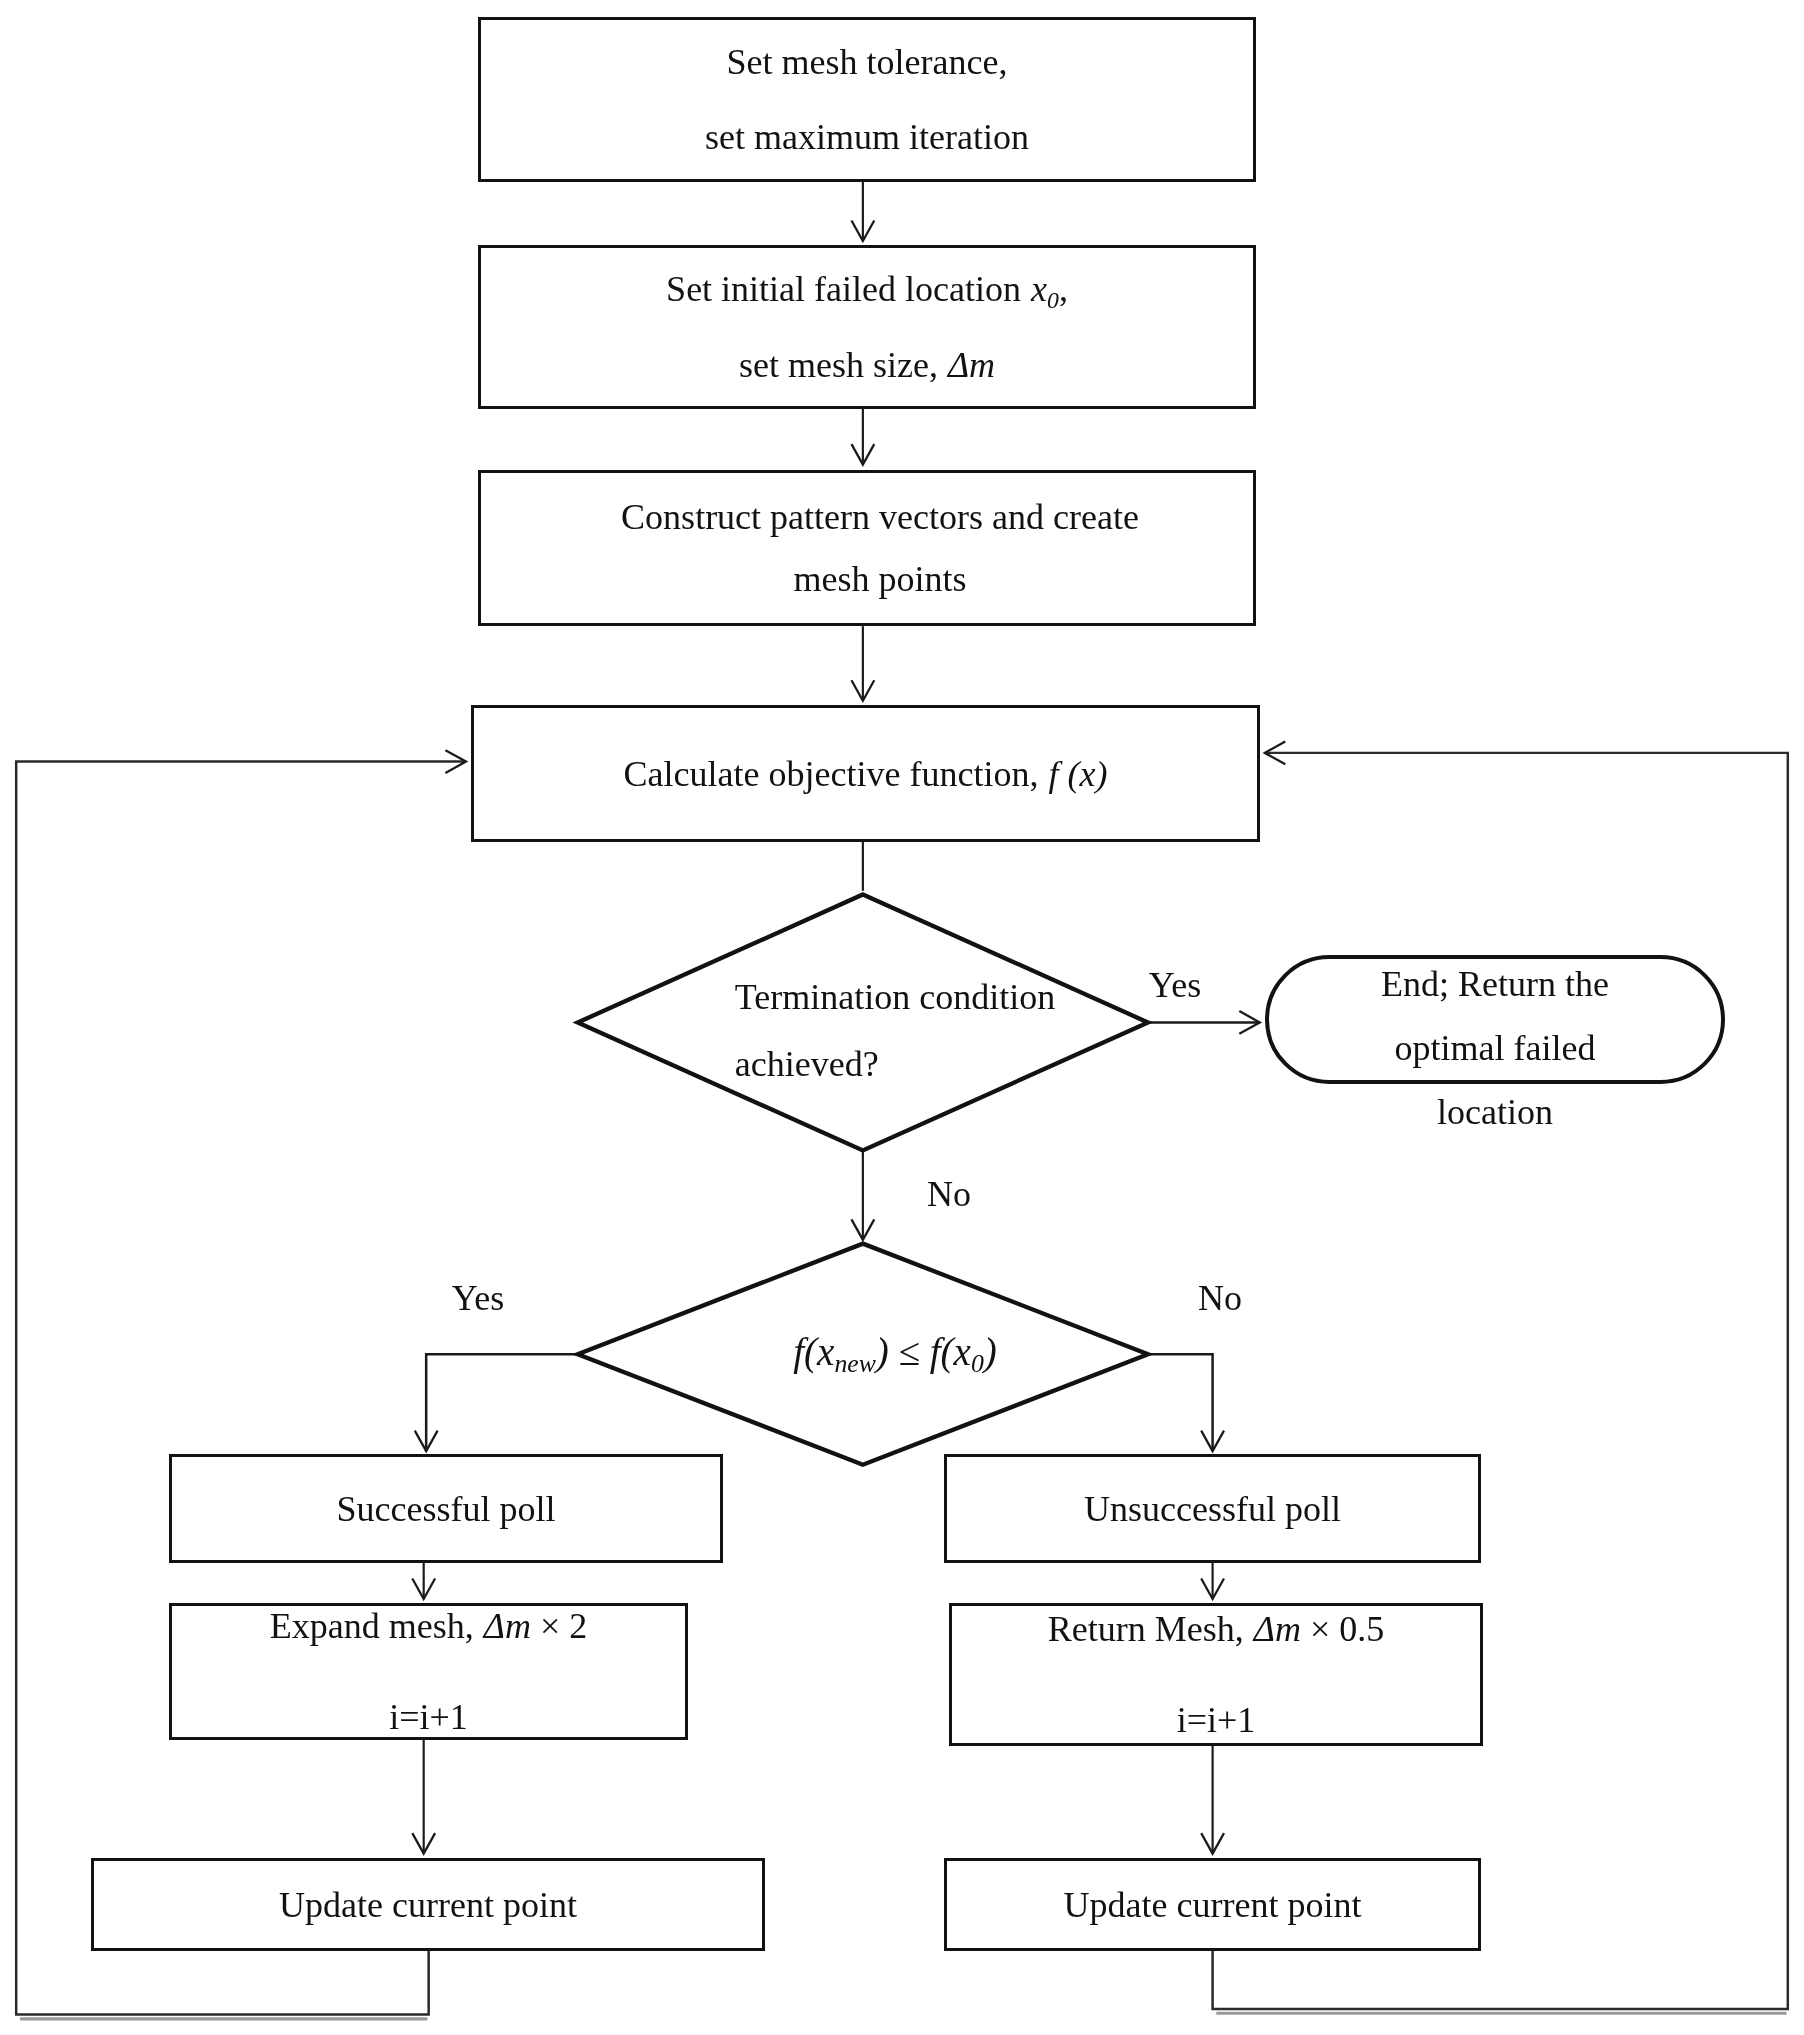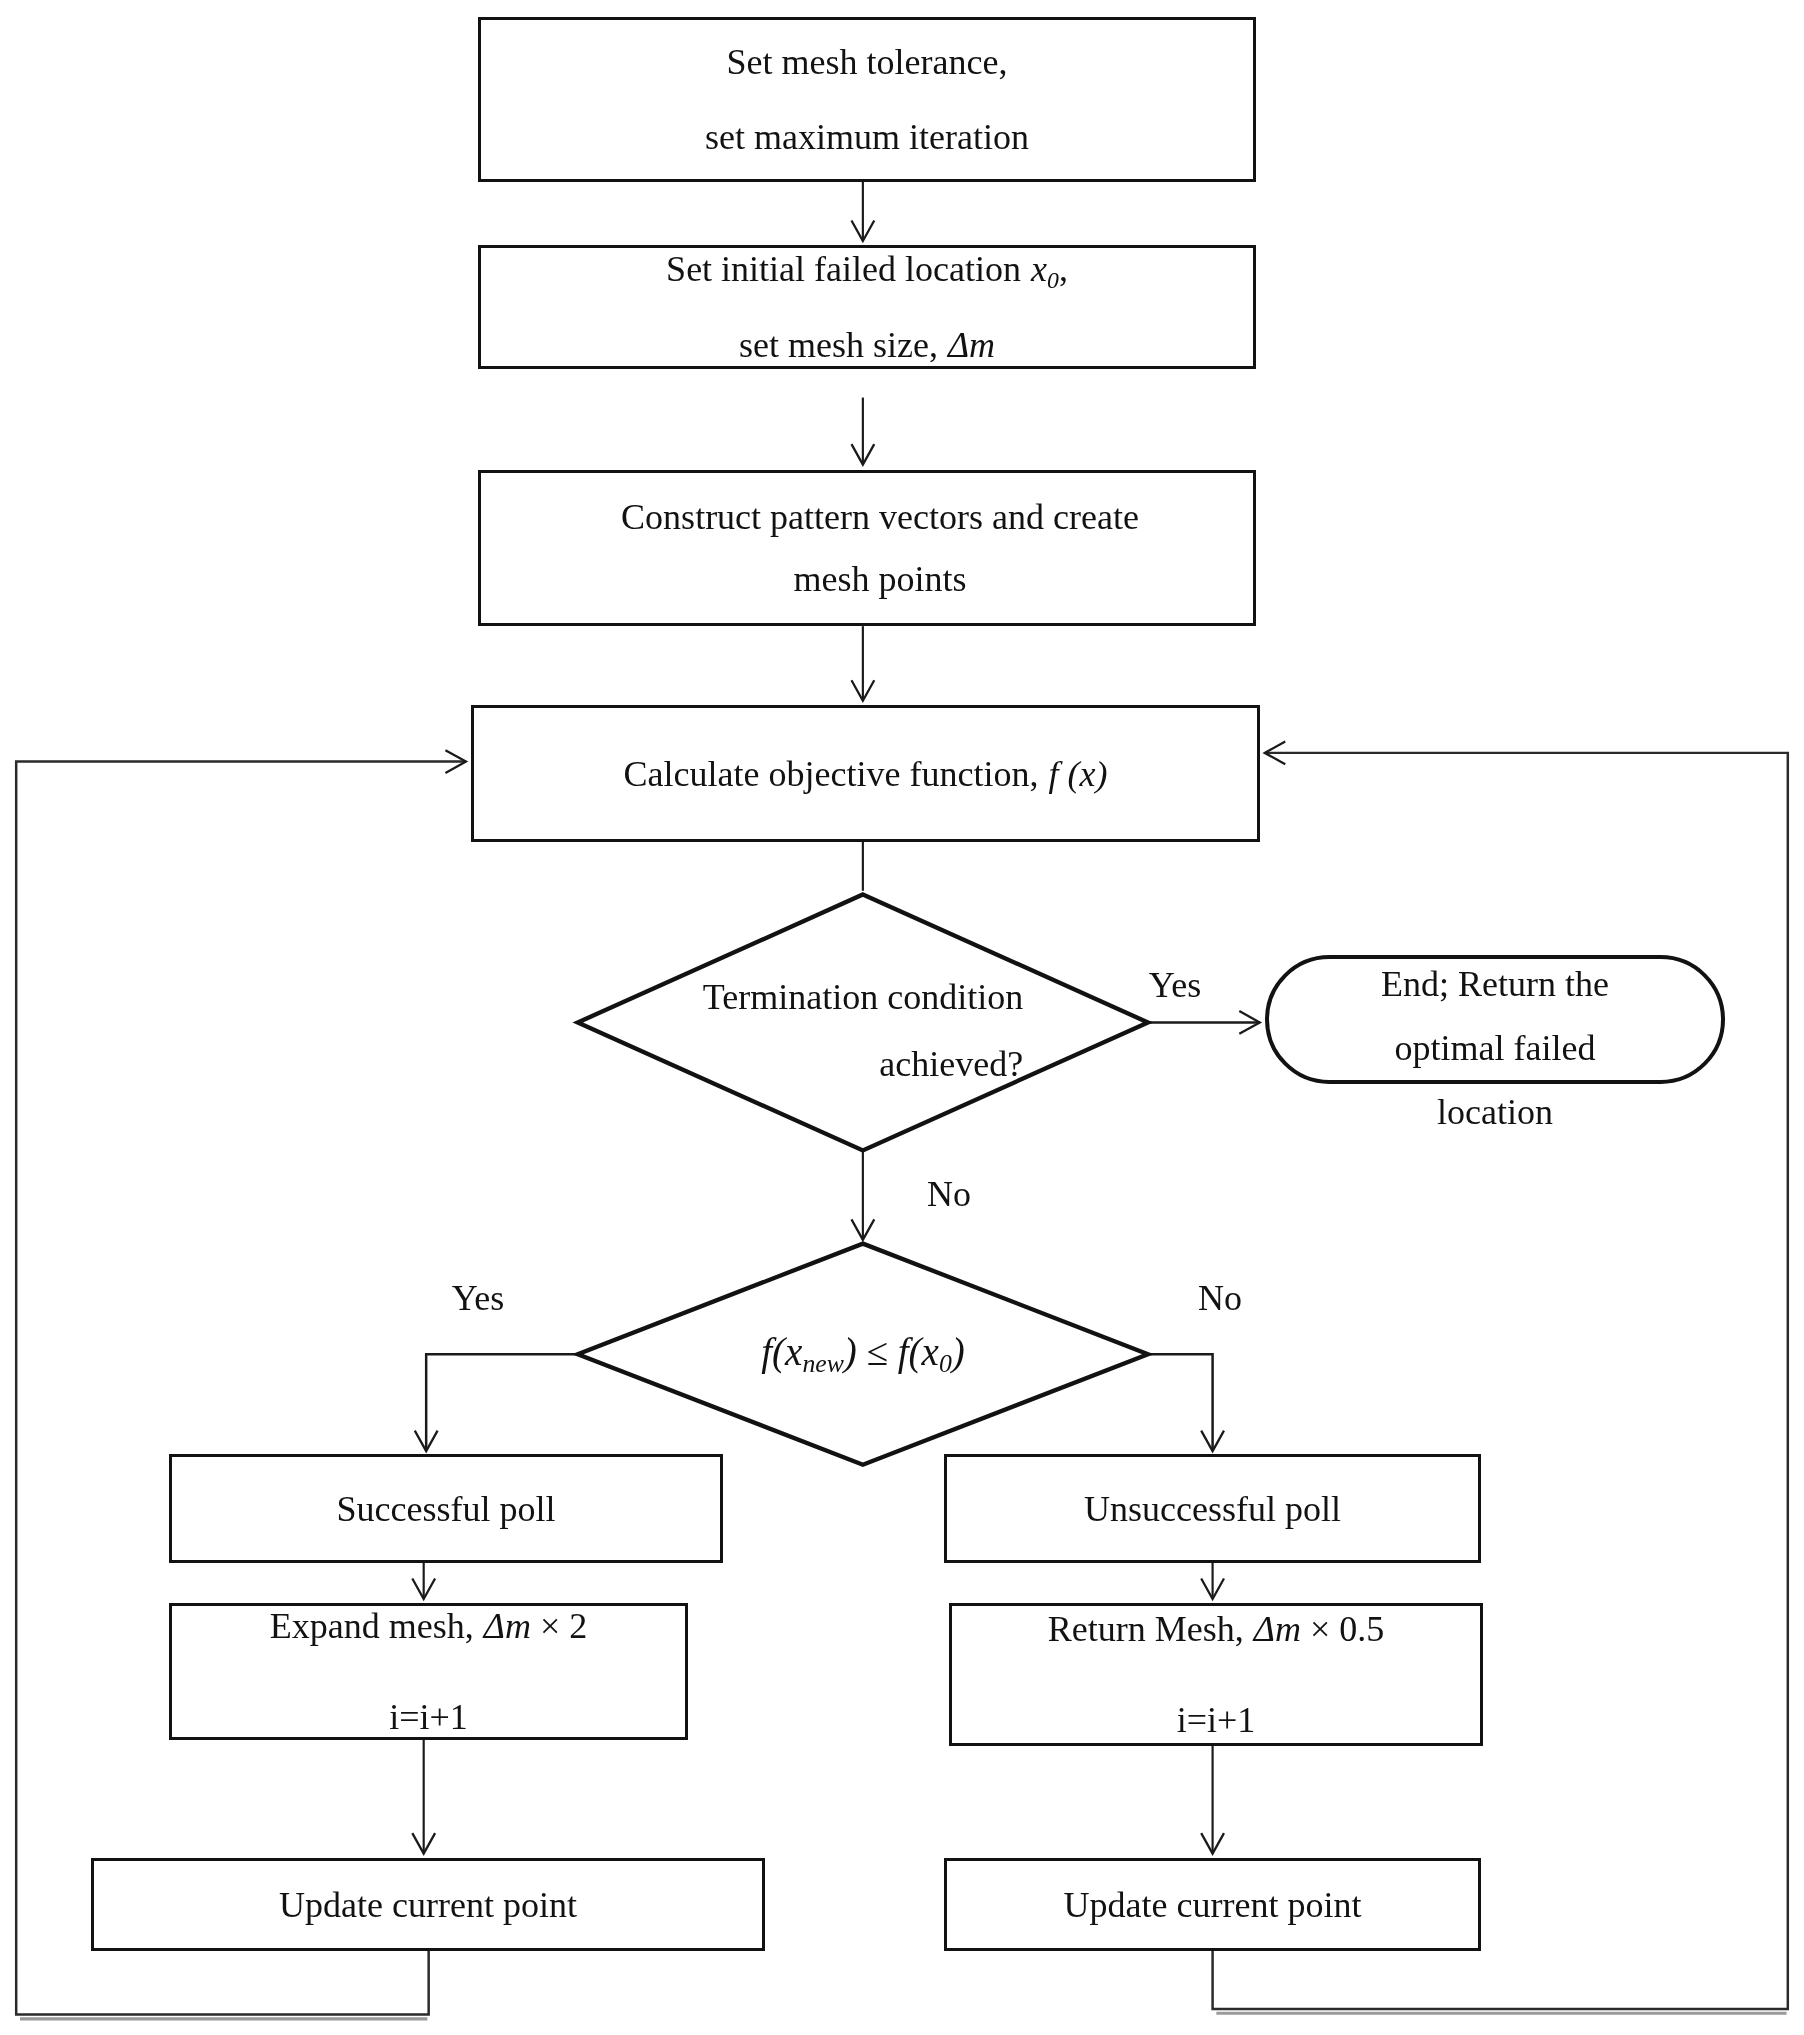--- a/index.html
+++ b/index.html
@@ -11,21 +11,21 @@
   .node{
     position:absolute;display:flex;flex-direction:column;align-items:center;justify-content:center;
     text-align:center;font-size:36px;background:#ffffff;box-sizing:border-box;
   }
   .rect{border:3.1px solid #121212;}
   .stadium{border:4.3px solid #121212;border-radius:68px;}
   .lh120{line-height:75px;}
   .lh106{line-height:66px;}
   .lh100{line-height:62px;}
   .lh95{line-height:59px;gap:32px;}
-  .ctr{position:absolute;transform:translate(-50%,-50%);text-align:right;font-size:36px;white-space:nowrap;}
+  .ctr{position:absolute;transform:translate(-50%,-50%);text-align:left;font-size:36px;white-space:nowrap;margin-left:32px;}
   .endtext{
     position:absolute;left:1265px;top:952px;width:460px;text-align:center;
     font-size:36px;line-height:64px;
   }
   .lbl{position:absolute;transform:translate(-50%,-50%);font-size:36px;}
   .mi{font-style:italic;margin-left:10px;}
   .sb{font-style:italic;font-size:0.66em;vertical-align:-0.28em;}
   .math{font-style:italic;font-size:39px;}
 </style>
 </head>
@@ -60,21 +60,21 @@
 
     <polygon points="1389,1440 1848,1646 1389,1852 930,1646" fill="#ffffff" stroke="#121212" stroke-width="7"></polygon>
     <polygon points="1389,2002 1848,2180 1389,2358 930,2180" fill="#ffffff" stroke="#121212" stroke-width="7"></polygon>
   </svg>
 
   <div class="node rect lh120" style="left:478px;top:17px;width:778px;height:165px;">
     <div>Set mesh tolerance,</div>
     <div>set maximum iteration</div>
   </div>
 
-  <div class="node rect lh106" style="left:478px;top:245px;width:778px;height:124px;">
+  <div class="node rect lh106" style="left:478px;top:245px;width:778px;height:164px;">
     <div>
       <span>Set initial failed location</span><span class="mi">x</span><span class="sb">0</span><span>,</span>
     </div>
     <div>
       <span>set mesh size,</span><span class="mi">Δm</span>
     </div>
   </div>
 
   <div class="node rect lh100" style="left:478px;top:470px;width:778px;height:156px;padding-left:26px;">
     <div>Construct pattern vectors and create</div>

